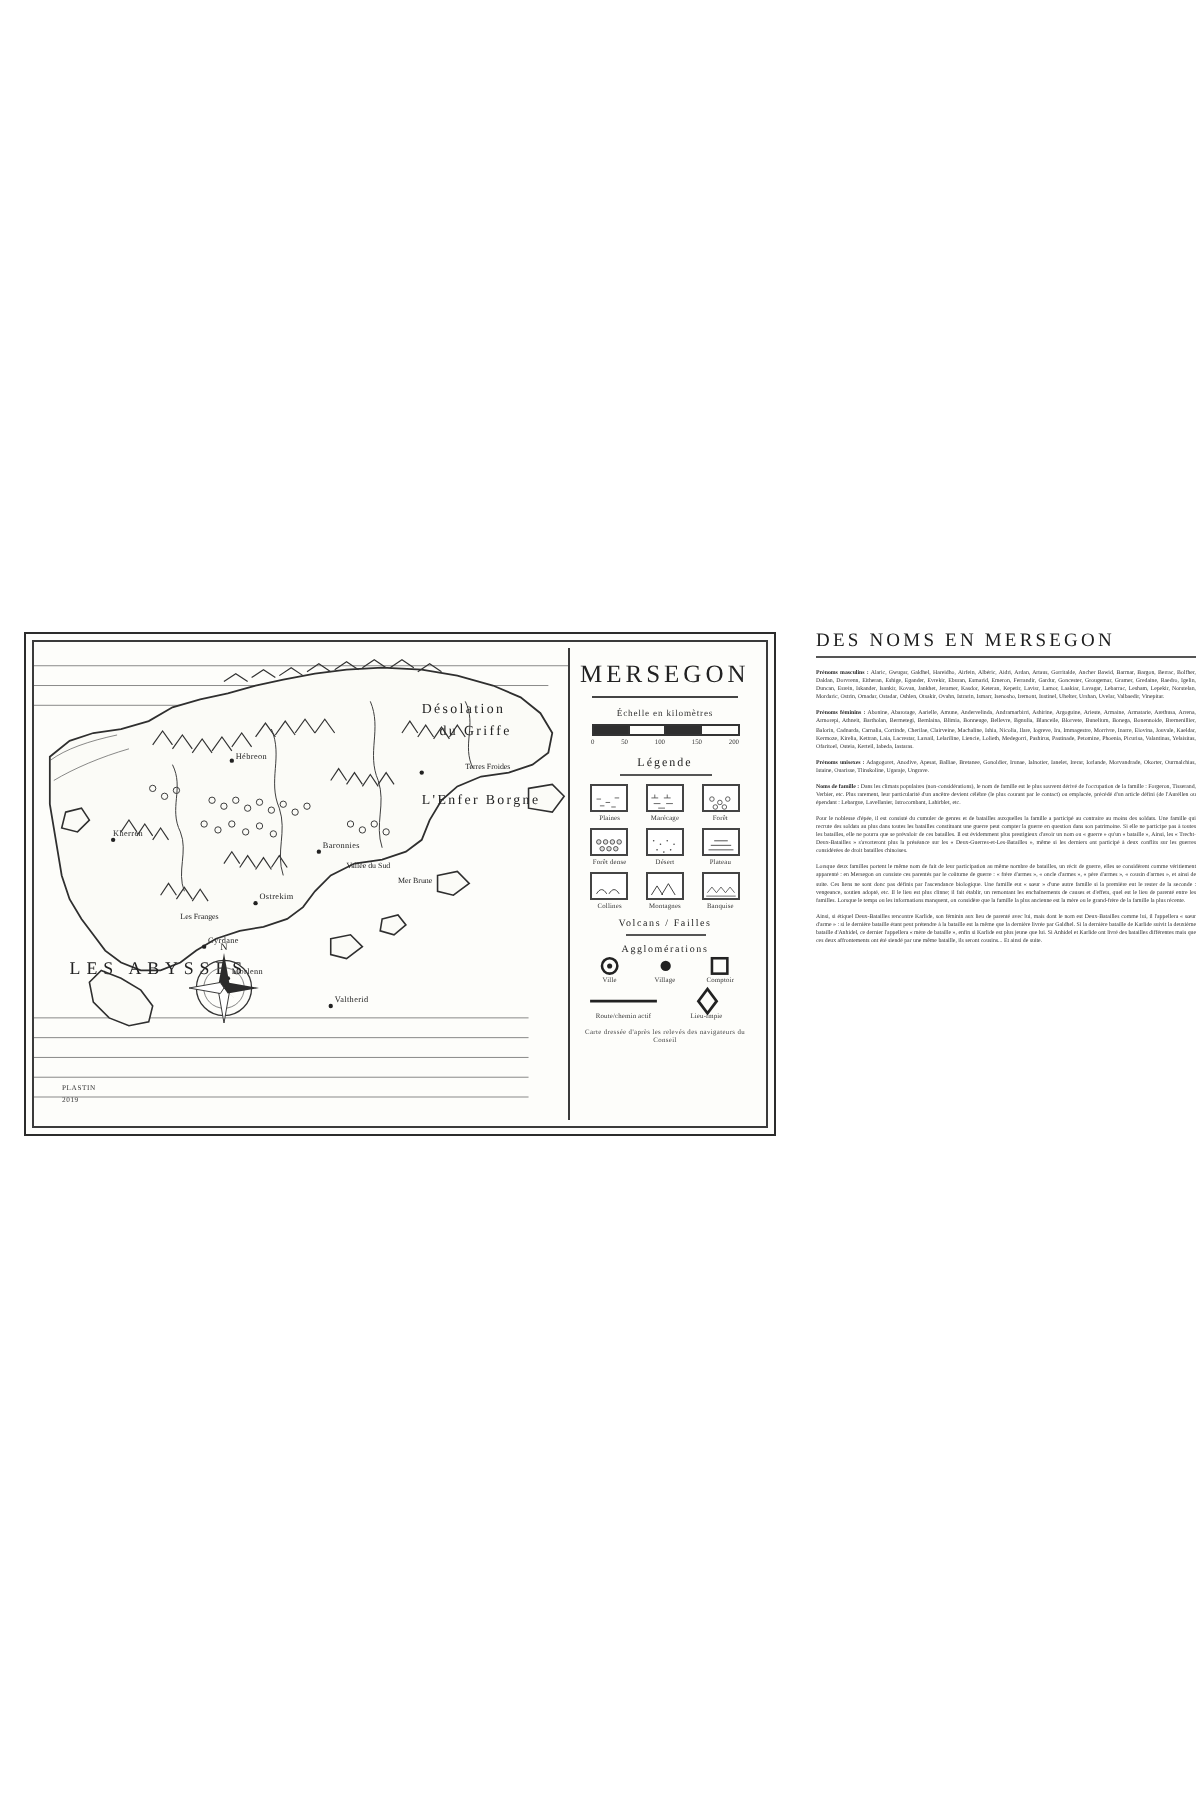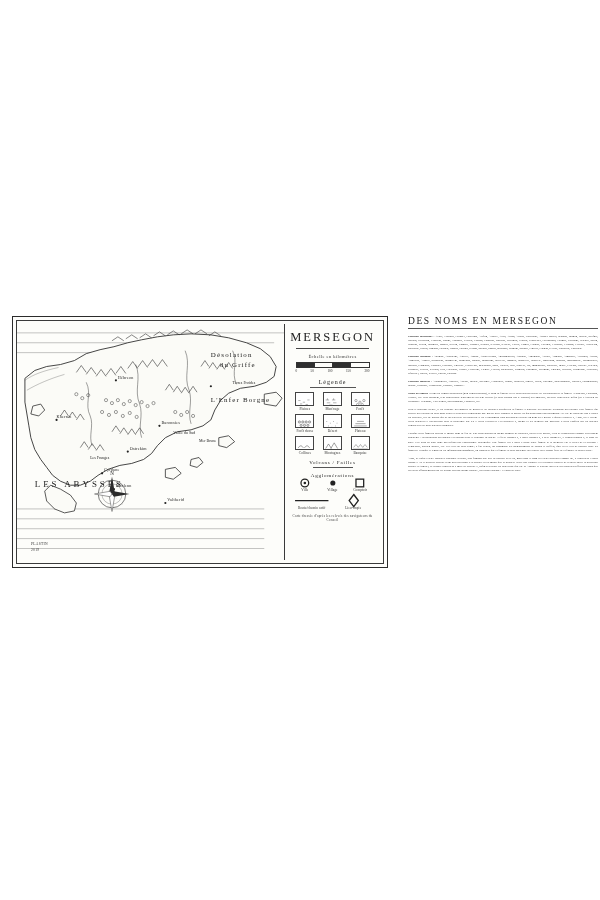--- a/index.html
+++ b/index.html
@@ -21,21 +21,21 @@
   .forest{fill:none;stroke:#3c3c3c;stroke-width:0.5;}
 
   .lbl{font-family:"Liberation Serif",serif;fill:#222;}
   .lbl-region{font-size:7px;letter-spacing:1.2px;}
   .lbl-sea{font-size:9px;letter-spacing:3px;}
   .lbl-city{font-size:4.2px;letter-spacing:.2px;}
   .lbl-small{font-size:4px;}
 
   
   .title-panel{position:absolute;right:3px;top:3px;width:96px;bottom:3px;border-left:1px solid #3a3a3a;background:#fdfdfa;box-sizing:border-box;padding:6px 5px;}
-  .map-title{font-size:12.5px;letter-spacing:2px;text-align:right;color:#222;font-family:"Liberation Serif",serif;}
+  .map-title{font-size:12.5px;letter-spacing:2px;text-align:left;color:#222;font-family:"Liberation Serif",serif;}
   .title-rule{height:1px;background:#444;margin:3px 6px 5px 6px;}
   .scale-cap{font-size:4.6px;text-align:center;letter-spacing:.4px;color:#333;}
   .scalebar{margin:3px auto 2px auto;width:74px;}
   .scalebar .bar{display:flex;height:4px;border:0.5px solid #333;}
   .scalebar .bar i{flex:1;border-right:0.5px solid #333;}
   .scalebar .bar i:last-child{border-right:none;}
   .scalebar .bar i:nth-child(odd){background:#2f2f2f;}
   .scale-nums{display:flex;justify-content:space-between;font-size:3.4px;color:#333;margin-top:1px;}
   .legend-h{font-size:6px;text-align:center;letter-spacing:1px;margin-top:6px;color:#222;}
   .legend-h-rule{height:1px;background:#555;width:46px;margin:2px auto 4px auto;}

